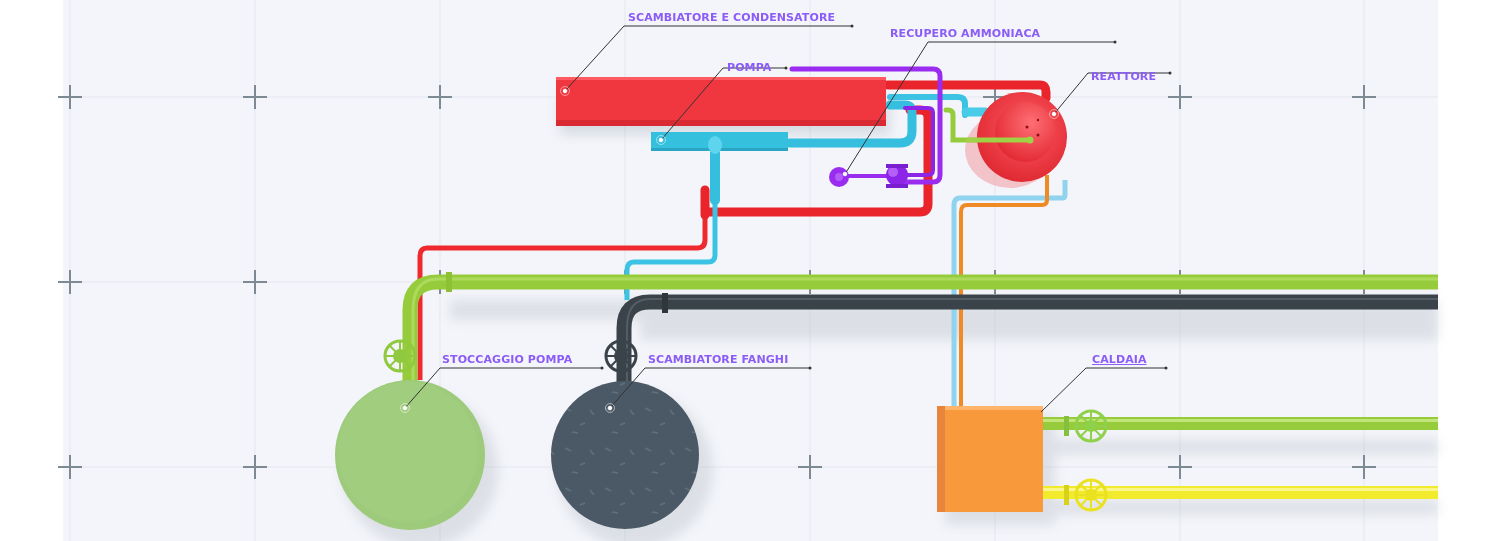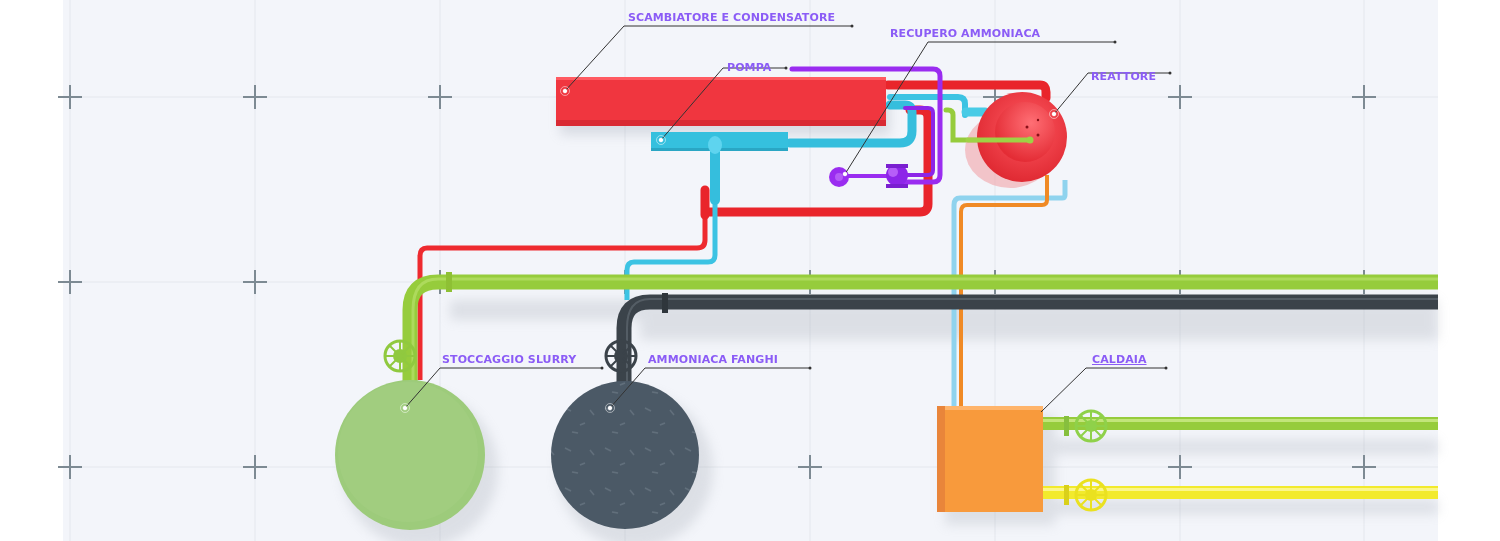--- a/index.html
+++ b/index.html
@@ -244,15 +244,15 @@
       <circle cx="602" cy="368" r="1.5"></circle>
       <circle cx="810" cy="368" r="1.5"></circle>
     <circle cx="1166" cy="368" r="1.5"></circle>
   </g>
 </svg>
 
 <div class="label" style="left:628px; top:10px;">SCAMBIATORE E CONDENSATORE</div>
 <div class="label" style="left:727px; top:60px;">POMPA</div>
 <div class="label" style="left:890px; top:26px;">RECUPERO AMMONIACA</div>
 <div class="label" style="left:1091px; top:57px;margin-top:12px;">REATTORE</div>
-<div class="label" style="left:442px; top:352px;">STOCCAGGIO SLURRY</div>
-<div class="label" style="left:648px; top:352px;">AMMONIACA FANGHI</div>
+<div class="label" style="left:442px; top:352px;">STOCCAGGIO POMPA</div>
+<div class="label" style="left:648px; top:352px;">SCAMBIATORE FANGHI</div>
 <div class="label" style="left:1092px; top:352px;text-decoration:underline;">CALDAIA</div>
 
 </body></html>

